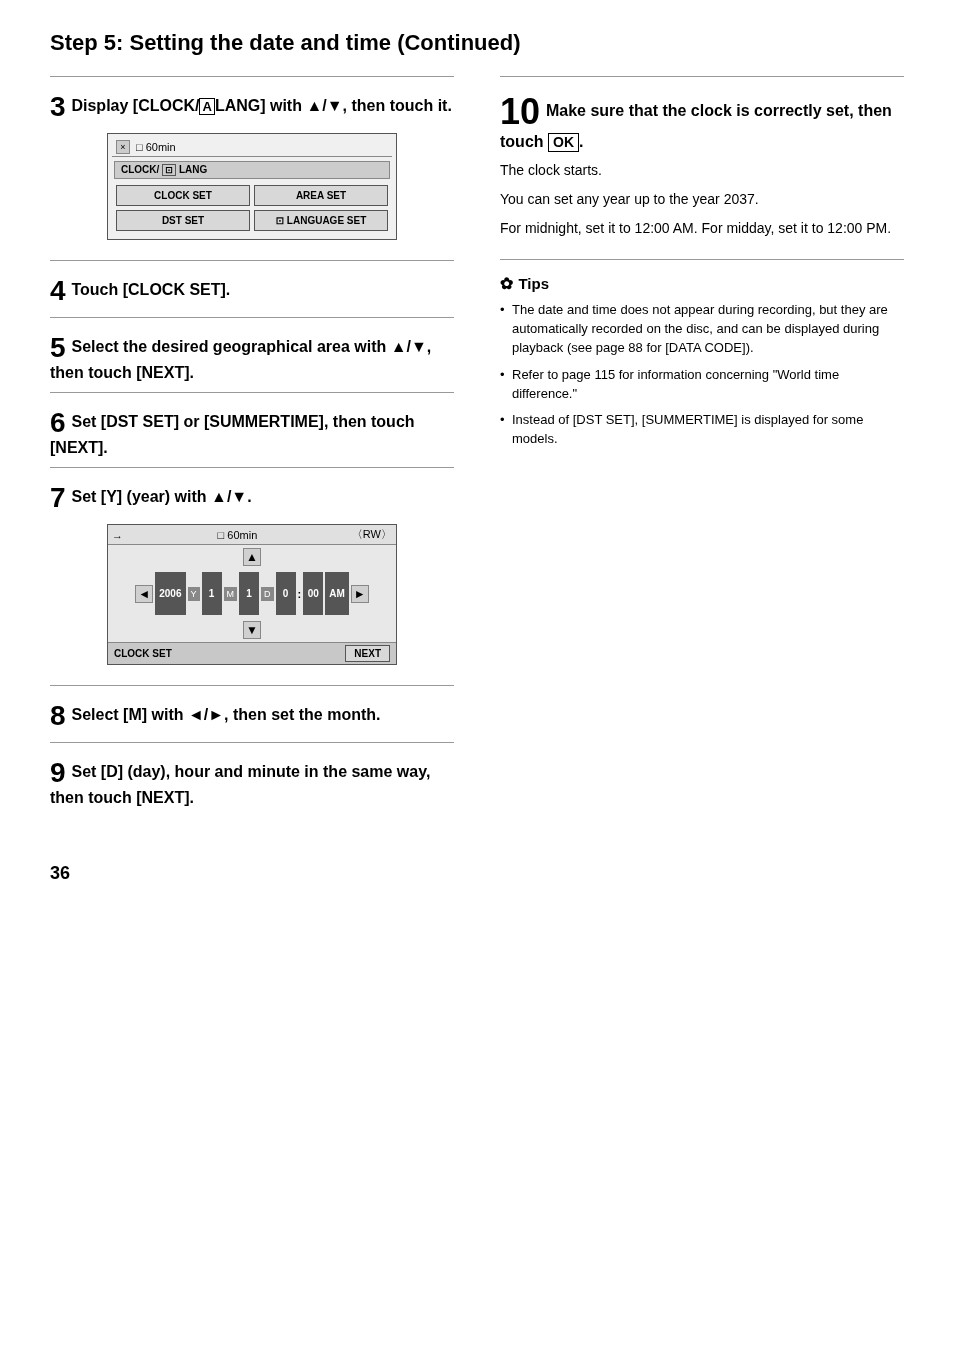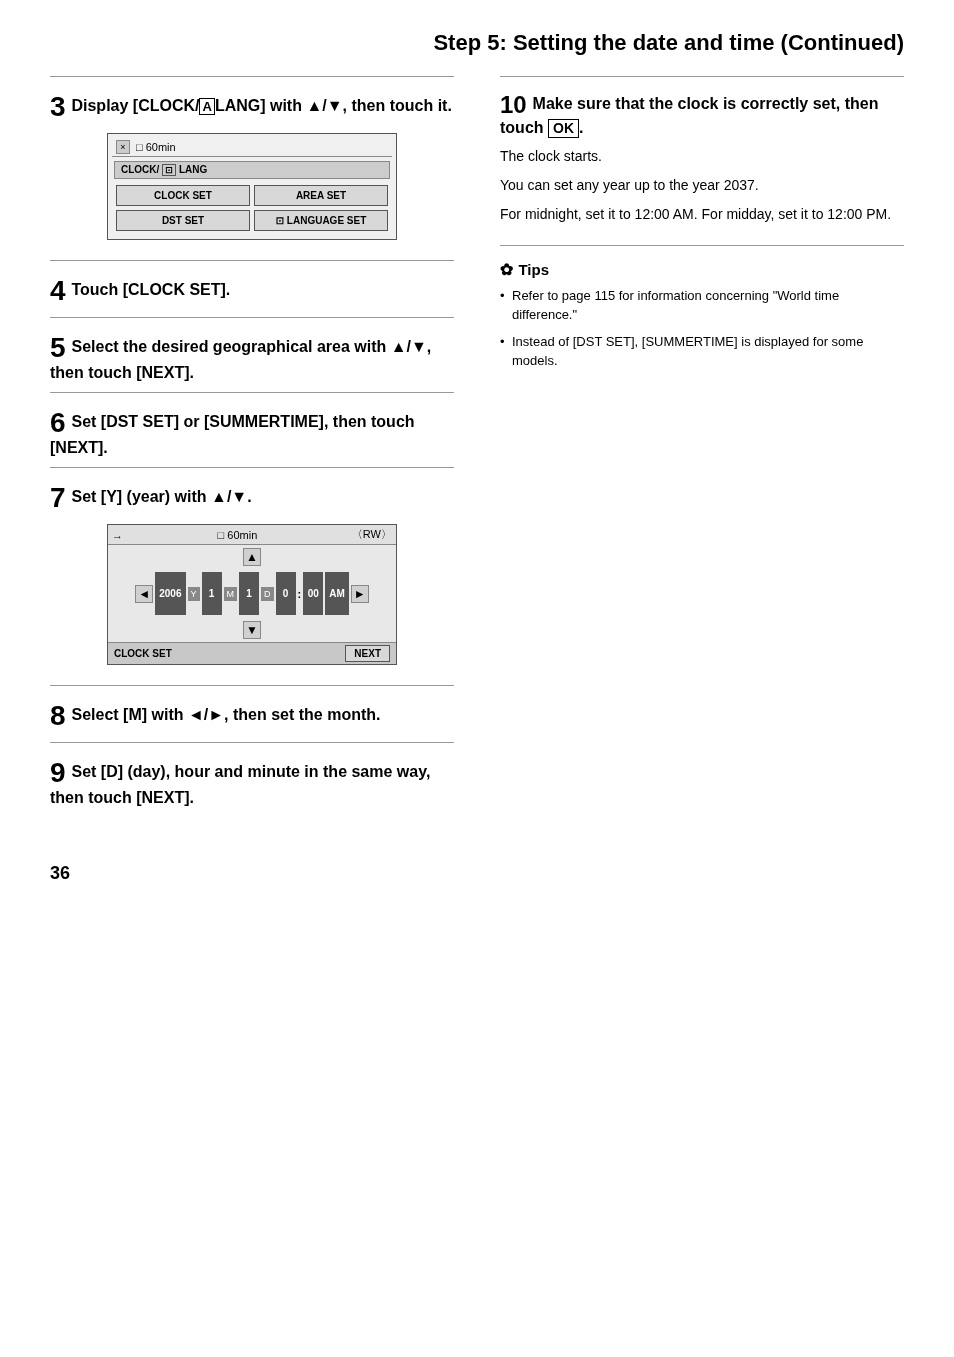--- a/index.html
+++ b/index.html
@@ -10,21 +10,20 @@
       width: 954px;
       min-height: 1357px;
       padding: 30px 50px;
       font-size: 14px;
     }
     .page-title {
       font-size: 22px;
       font-weight: bold;
       margin-bottom: 20px;
       border-bottom: none;
-      text-align: right;
     }
     .two-col {
       display: flex;
       gap: 46px;
     }
     .col-left {
       flex: 1;
     }
     .col-right {
       flex: 1;
@@ -188,21 +187,21 @@
       left: 0;
     }
     .step-num-inline {
       font-size: 28px;
       font-weight: bold;
       display: inline-block;
       vertical-align: middle;
       margin-right: 2px;
     }
     .step-num-inline-large {
-      font-size: 24px;
+      font-size: 36px;
       font-weight: bold;
       display: inline-block;
       vertical-align: middle;
       margin-right: 2px;
     }
     .ok-badge {
       display: inline-block;
       border: 1.5px solid #000;
       padding: 0 4px;
       font-size: 14px;
@@ -329,20 +328,21 @@
         <p>For midnight, set it to 12:00 AM. For midday, set it to 12:00 PM.</p>
       </div>
     </div>
 
     <div class="step-block" style="margin-top:10px;">
       <div class="tips-title">
         <span style="font-size:16px;">✿</span>
         <span>Tips</span>
       </div>
       <ul class="tips-list">
+        <li>The date and time does not appear during recording, but they are automatically recorded on the disc, and can be displayed during playback (see page 88 for [DATA CODE]).</li>
         <li>Refer to page 115 for information concerning "World time difference."</li>
         <li>Instead of [DST SET], [SUMMERTIME] is displayed for some models.</li>
       </ul>
     </div>
 
   </div>
 </div>
 
 <div class="page-num">36</div>
 

